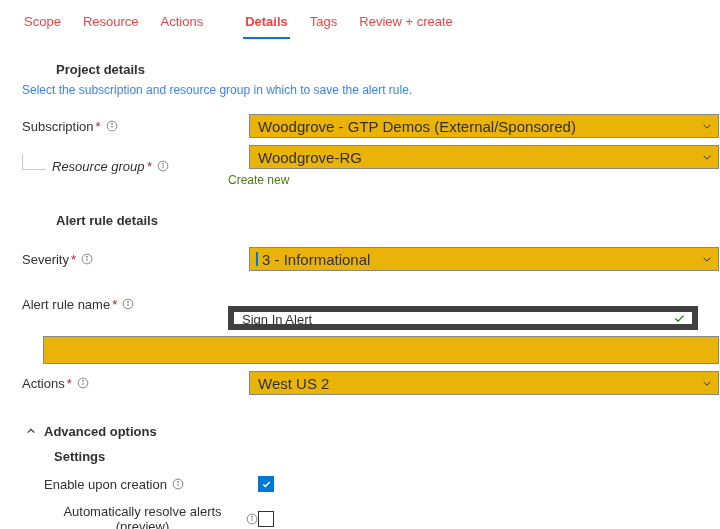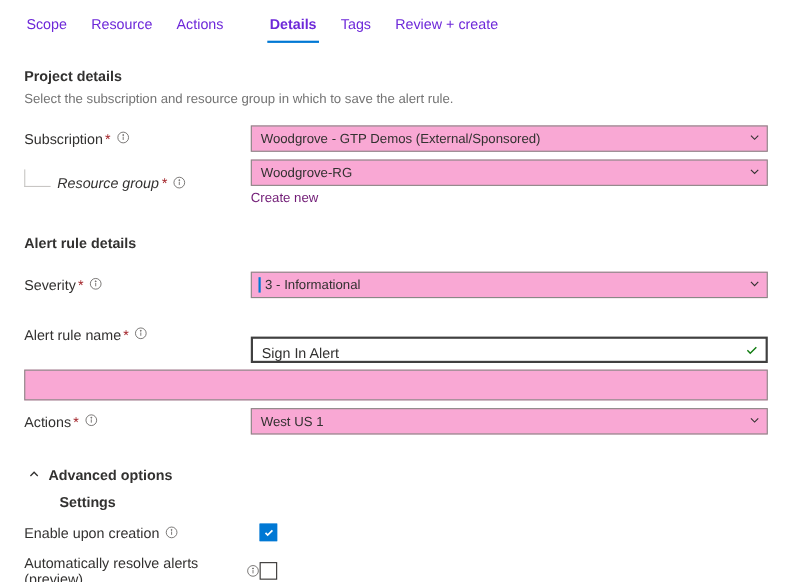--- a/index.html
+++ b/index.html
@@ -14,88 +14,90 @@
   }
   .tabs {
     display: flex;
     gap: 18px;
     border-bottom: 1px solid transparent;
     margin-bottom: 22px;
   }
   .tab {
     padding: 6px 2px 8px 2px;
     font-size: 13px;
-    color: #6d28d9;
+    color: #ef4444;
     cursor: pointer;
     border-bottom: 2px solid transparent;
   }
   .tab.active {
     font-weight: 600;
     border-bottom: 2px solid #0078d4;
     margin-left: 20px;
   }
   .section-title {
     font-weight: 600;
     font-size: 13px;
     margin-bottom: 6px;
+    margin-left: 34px;
   }
   .section-sub {
     font-size: 12px;
-    color: #737373;
+    color: #3b82f6;
     margin-bottom: 16px;
   }
   .form-row {
     display: flex;
     align-items: center;
     margin-bottom: 6px;
     min-height: 26px;
   }
   .label-col {
     width: 206px;
     display: flex;
-    align-items: flex-start;
+    align-items: center;
     font-size: 13px;
     color: #323130;
   }
   .control-col {
     flex: 1;
   }
   .req { color: #a4262c; margin-left: 2px; }
   .info-icon {
     margin-left: 5px;
     width: 12px; height: 12px;
     display: inline-flex;
     align-items: center; justify-content: center;
     color: #605e5c;
   }
   .info-icon svg { width: 12px; height: 12px; }
   .select, .textinput, .textarea {
     width: 100%;
     height: 24px;
     border: 1px solid #8a8886;
-    font-size: 12px;
+    font-size: 15px;
     padding: 2px 22px 2px 8px;
-    background: #f9a8d4;
+    background: #eab308;
     position: relative;
     display: flex;
     align-items: center;
     cursor: pointer;
     color: #323130;
+    margin-left: 21px;
   }
   .caret {
     position: absolute;
     right: 6px;
     top: 50%;
     transform: translateY(-50%);
     pointer-events: none;
   }
   .caret svg { width: 10px; height: 10px; }
   .textarea { height: 28px; }
   .link {
-    color: #701a75;
+    color: #4d7c0f;
     font-size: 12px;
     margin-top: 4px;
     display: inline-block;
     cursor: pointer;
   }
   .indent-wrap {
     display: flex;
     align-items: center;
     font-style: italic;
   }
@@ -116,25 +118,25 @@
     display: flex; align-items: center;
     height: 22px;
     padding-left: 6px;
   }
   .sev-bar {
     width: 2px; height: 14px;
     background: #0078d4;
     margin-right: 4px;
   }
   .namebox {
-    border: 2px solid #404040;
+    border: 6px solid #404040;
     background: #fff;
     height: 24px;
     display: flex;
-    align-items: flex-end;
+    align-items: flex-start;
     padding: 0 8px;
     position: relative;
     margin-top: 28px;
   }
   .check-ok {
     position: absolute;
     right: 6px;
     color: #107c10;
   }
   .check-ok svg { width: 13px; height: 13px; }
@@ -150,22 +152,24 @@
   .chev svg { width: 10px; height: 10px; }
   .settings-title {
     font-weight: 600;
     font-size: 13px;
     margin-left: 32px;
     margin-bottom: 12px;
   }
   .check-row {
     display: flex;
     align-items: center;
+    margin-left: 22px;
     margin-bottom: 12px;
     font-size: 13px;
+    text-align: center;
   }
   .check-row .lbl {
     display: flex;
     align-items: center;
     width: 214px;
   }
   .cb {
     width: 16px; height: 16px;
     border: 1px solid #323130;
     background: #fff;
@@ -319,21 +323,21 @@
     <span class="info-icon">
       <svg viewBox="0 0 16 16" fill="none" stroke="currentColor" stroke-width="1">
           <circle cx="8" cy="8" r="6.5"></circle>
           <line x1="8" y1="7" x2="8" y2="11"></line>
           <circle cx="8" cy="5" r="0.6" fill="currentColor"></circle>
         </svg>
     </span>
   </div>
   <div class="control-col">
     <div class="select">
-      <span>West US 1</span>
+      <span>West US 2</span>
       <span class="caret">
         <svg viewBox="0 0 12 12">
             <path d="M2 4l4 4 4-4" stroke="#323130" stroke-width="1.2" fill="none"></path>
           </svg>
       </span>
     </div>
   </div>
 </div>
 
 <div style="height:14px"></div>

